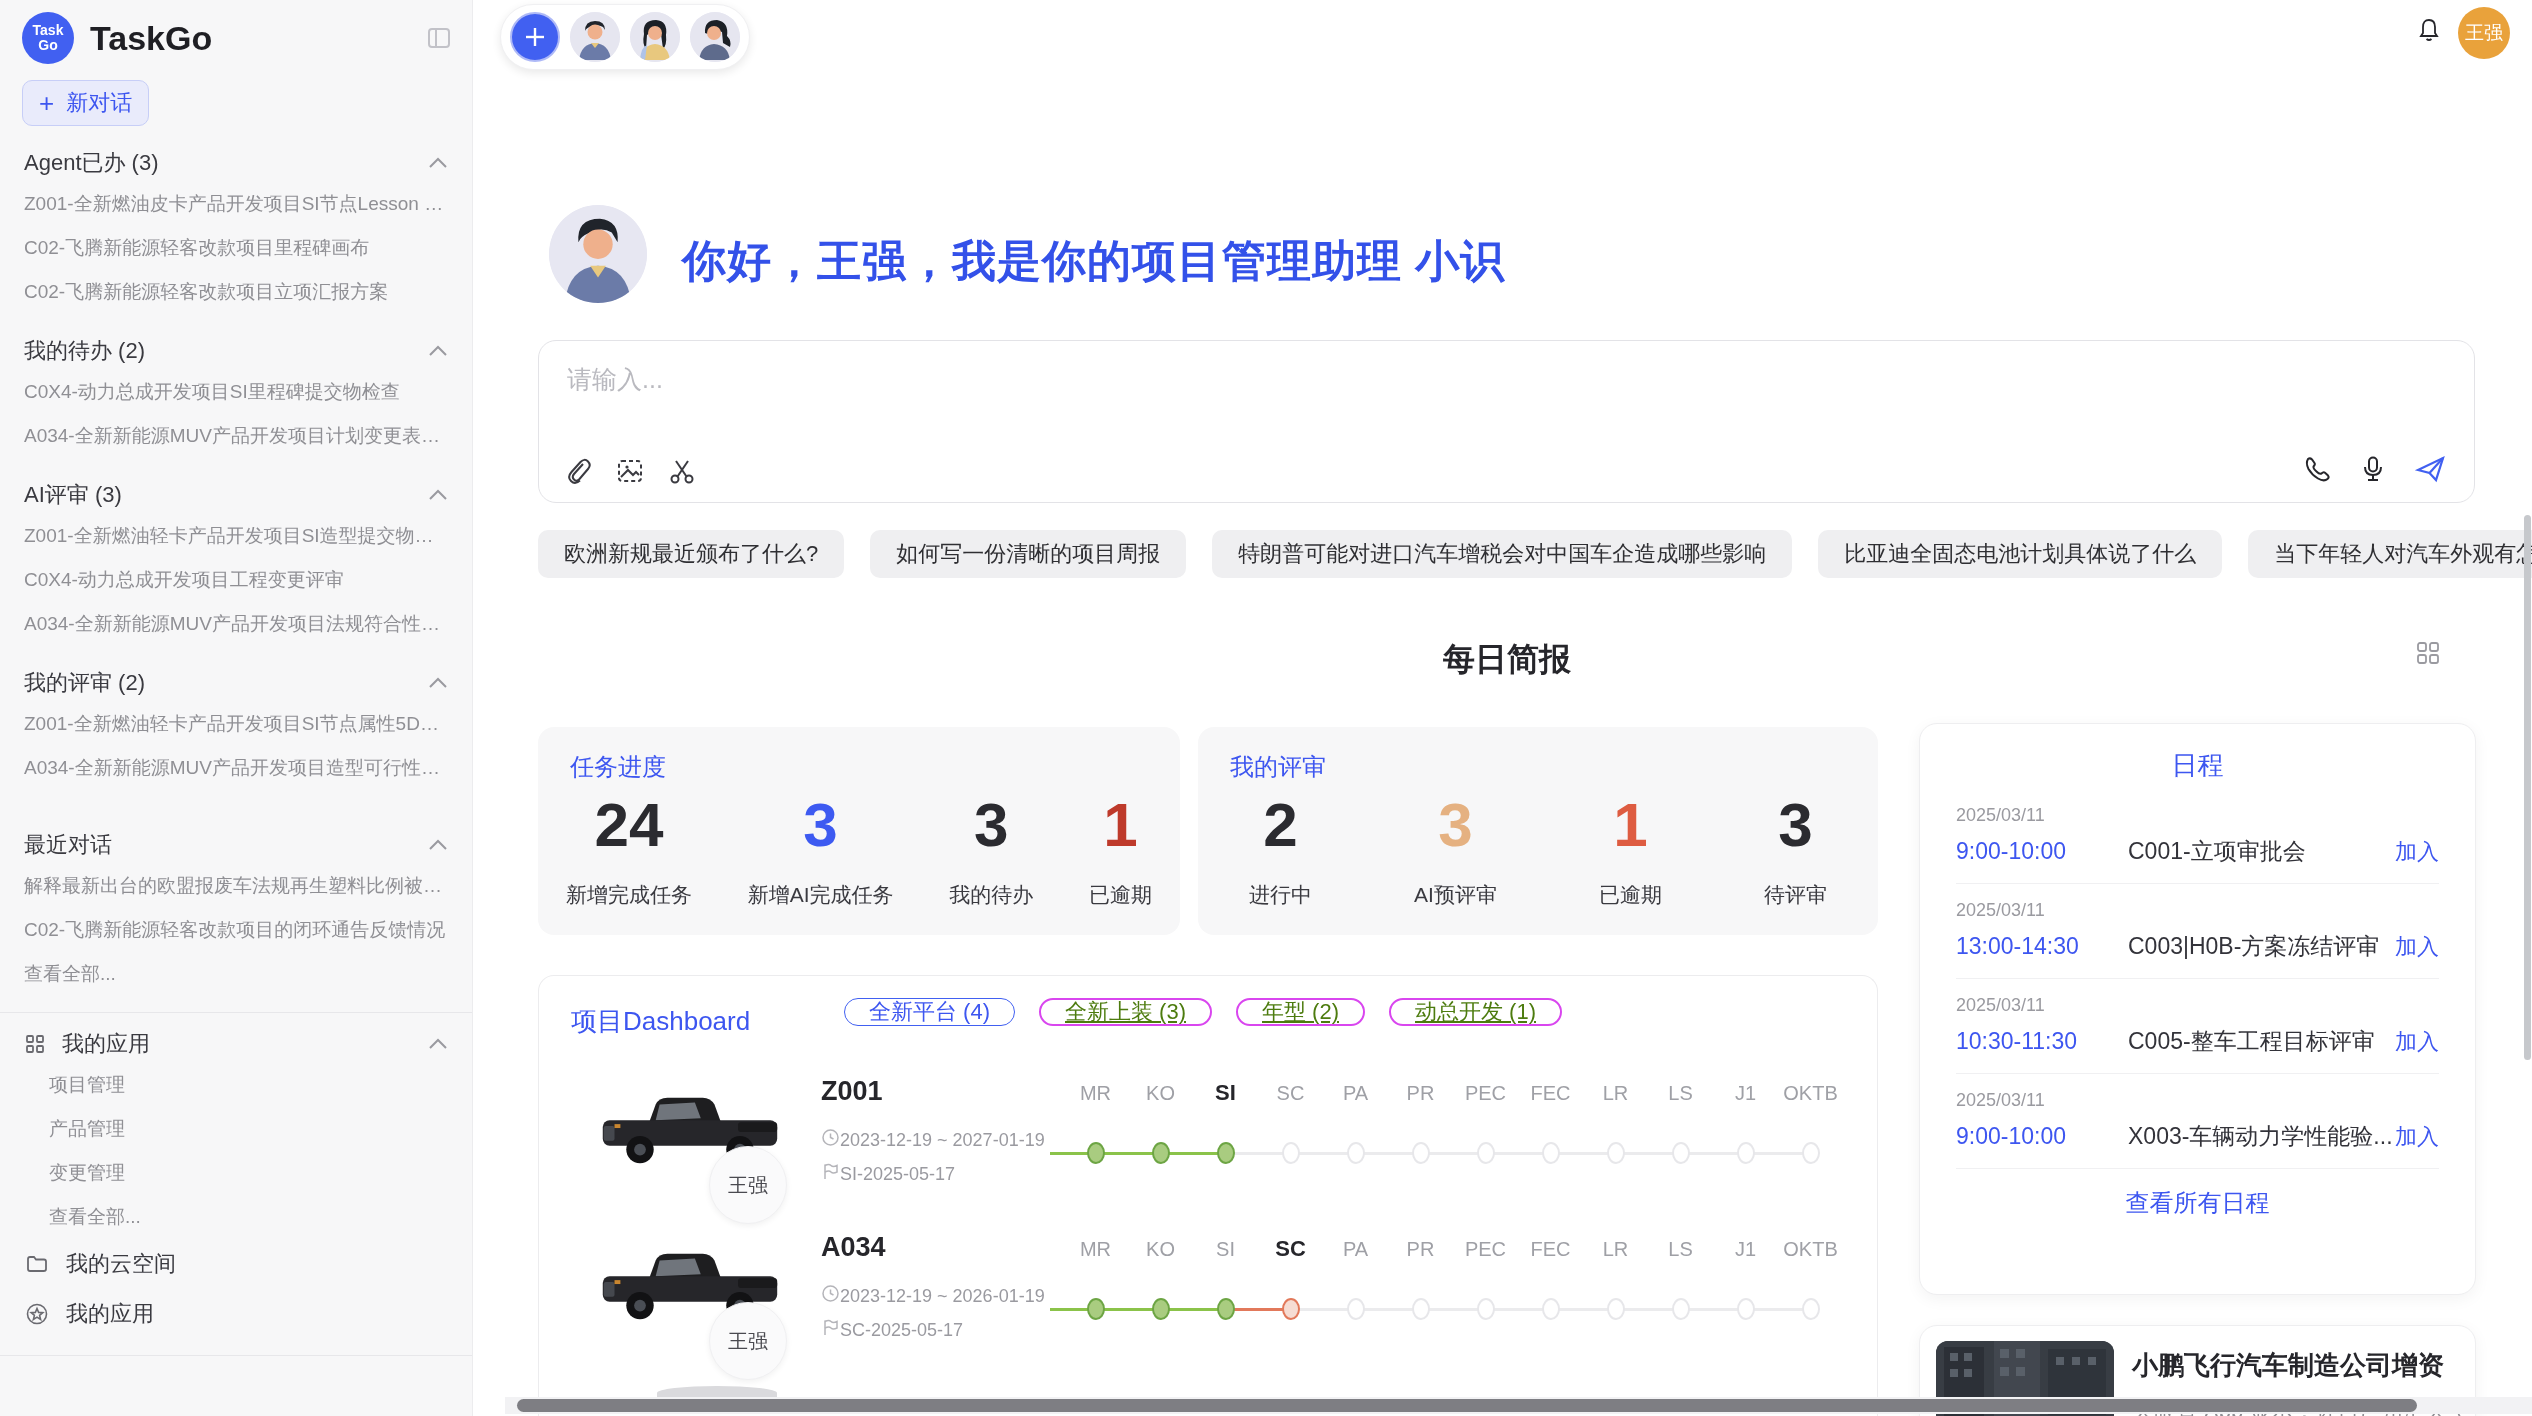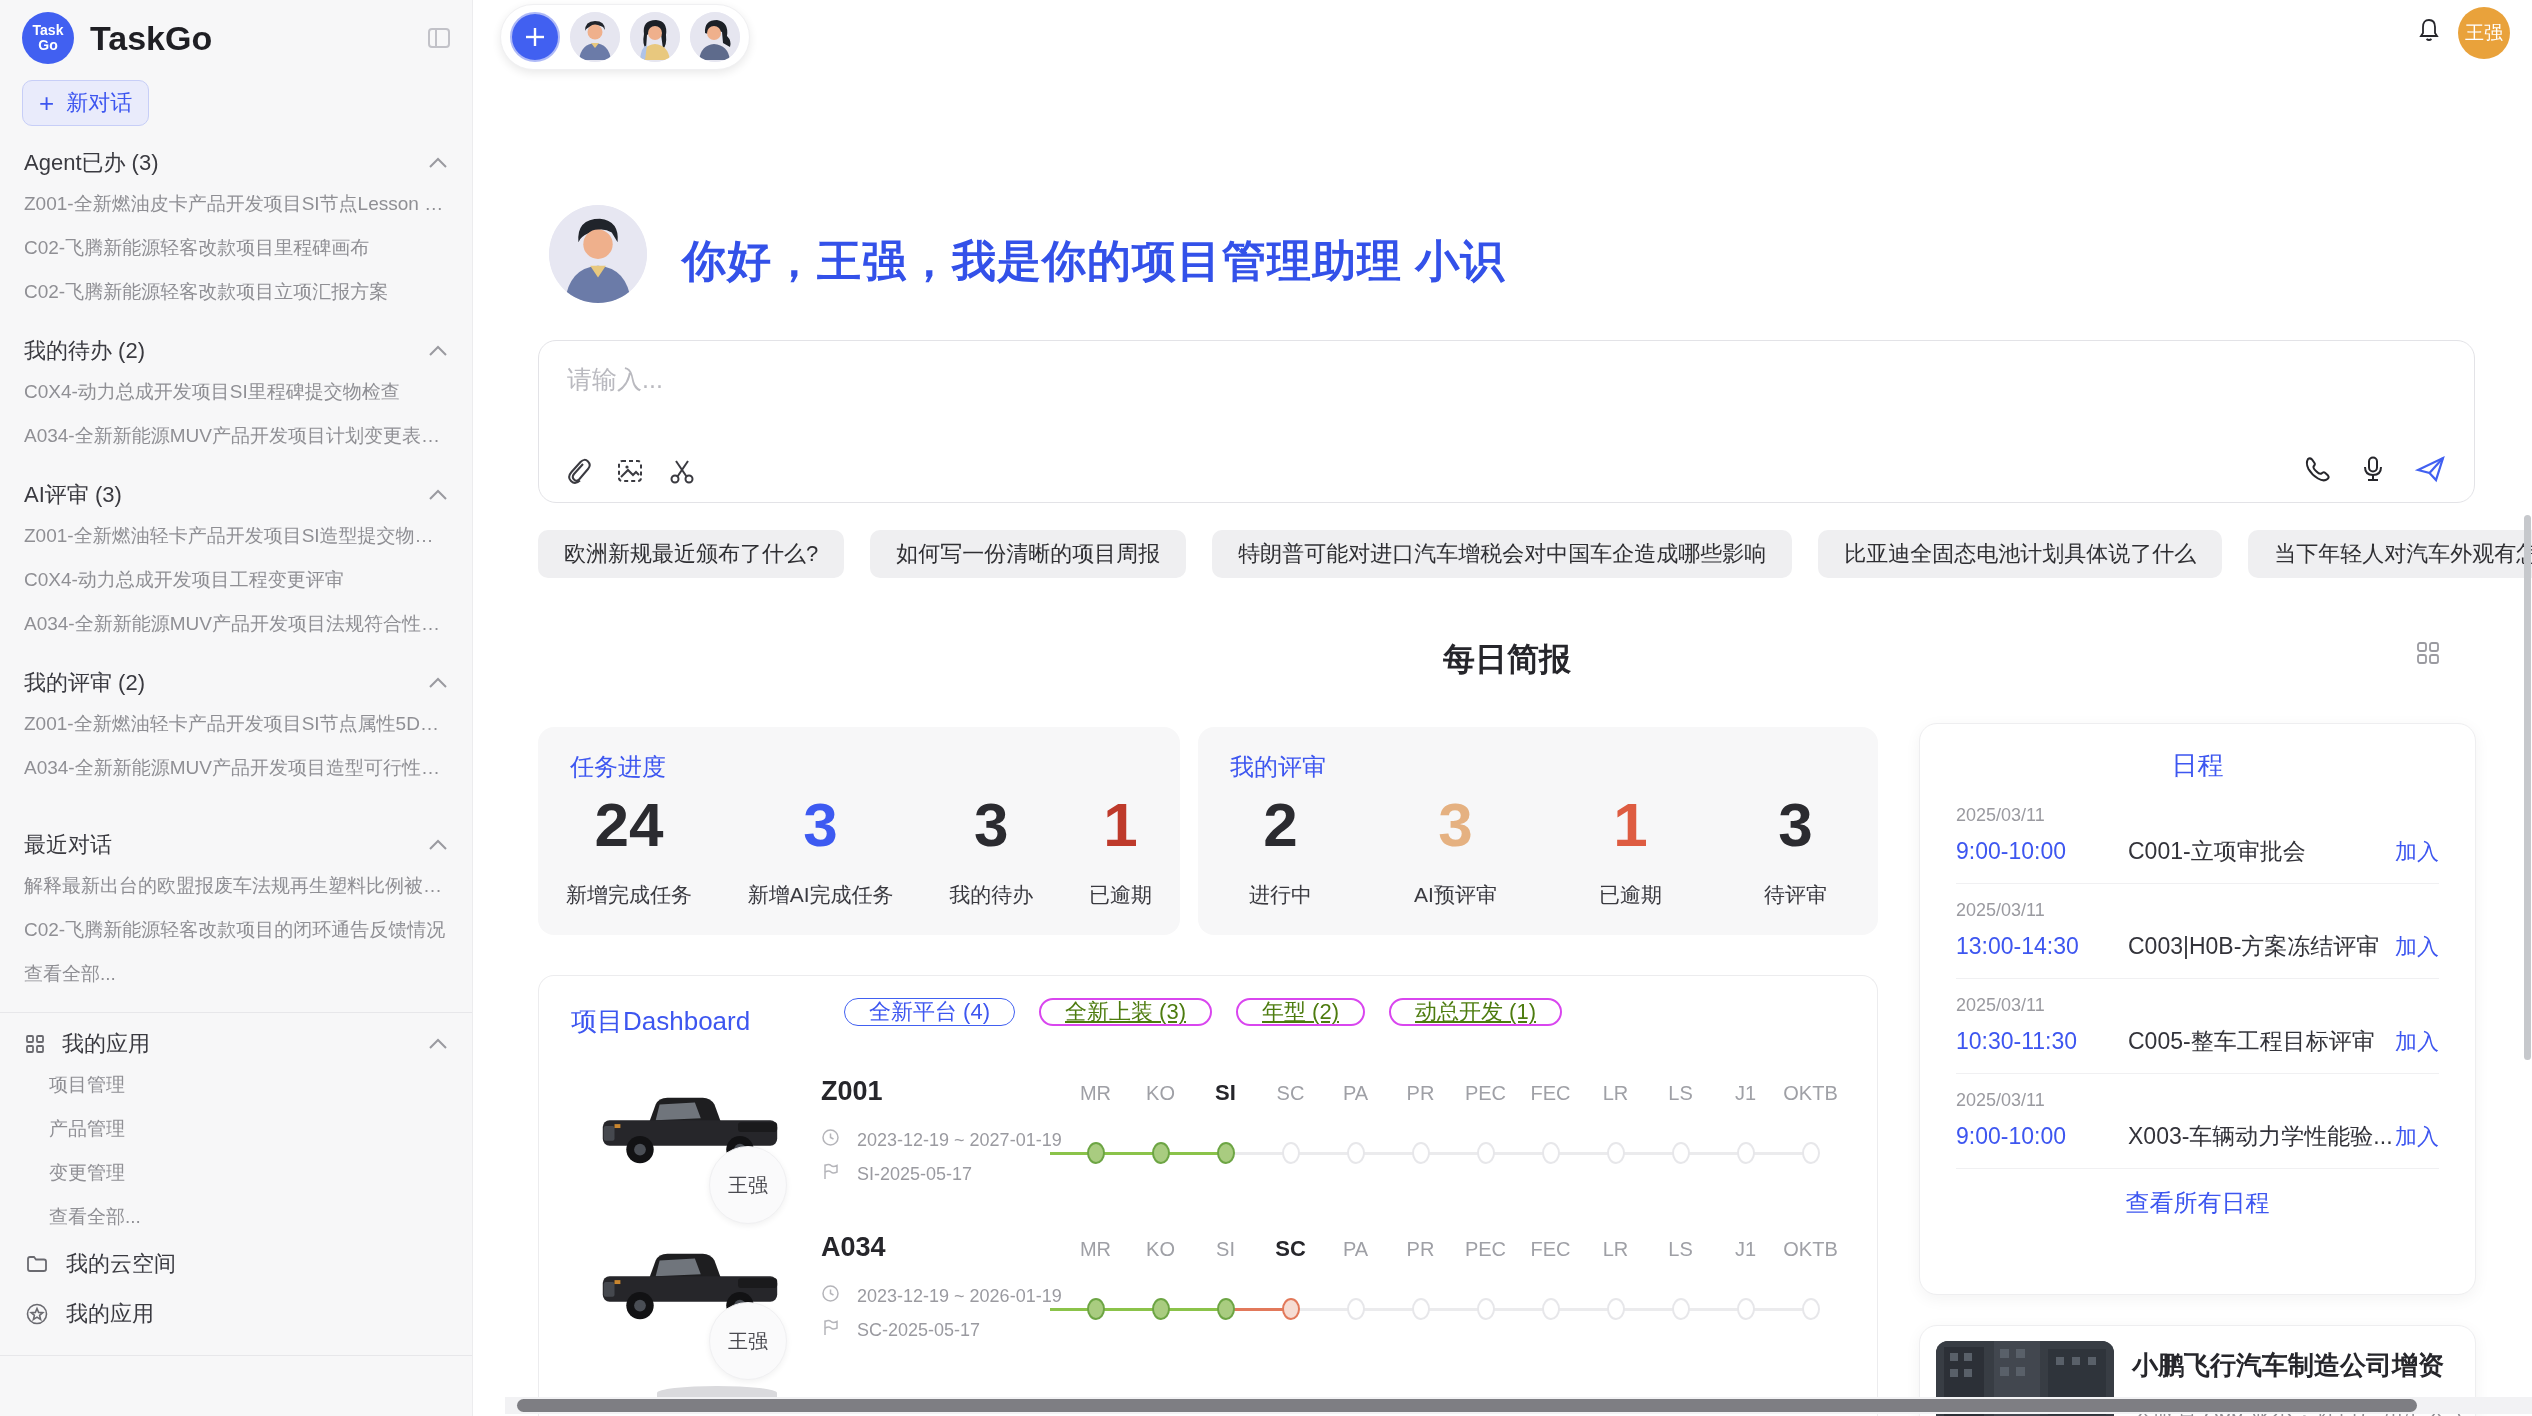--- a/index.html
+++ b/index.html
@@ -90,21 +90,21 @@
     font-size:22px; cursor:pointer; background:#fff; }
   .dtab.active { border:1.5px solid #4160F1; color:#3D56F0; }
   .dtab.idle { border:2px solid #d946ef; color:#4d7c0f;text-decoration:underline; }
   .proj-row { position:absolute; left:0; width:1340px; height:152px; cursor:pointer; }
   .proj-row.p0 { top:96px; } .proj-row.p1 { top:252px; }
   .truck { position:absolute; left:52px; top:2px; }
   .owner-badge { position:absolute; left:170px; top:74px; width:78px; height:78px; border-radius:50%;
     background:#FAFAFB; border:1px solid #F0F0F2; box-shadow:0 2px 6px rgba(0,0,0,.06);
     display:flex; align-items:center; justify-content:center; font-size:20px; color:#4a4a50; }
   .proj-code { position:absolute; left:282px; top:4px; font-size:27px; font-weight:700; color:#26262b; }
-  .proj-meta { position:absolute; left:282px; display:flex; align-items:center; gap:17px;
+  .proj-meta { position:absolute; left:282px; display:flex; align-items:center; gap:0;
     font-size:18px; color:#9a9aa0; }
   .proj-meta.m0 { top:56px; } .proj-meta.m1 { top:90px; }
   .ms-wrap { position:absolute; left:524px; top:4px; width:780px; height:120px; }
   .ms-lines { position:absolute; left:0; top:76px; height:3px; width:780px; }
   .ms-seg { position:absolute; top:0; height:3px; }
   .ms-cells { position:absolute; left:0; top:0; width:780px; display:flex; }
   .ms-cell { width:65px; text-align:center; position:relative; }
   .ms-label { font-size:20px; color:#9FA0A6; height:34px; line-height:34px; }
   .ms-label.current { color:#26262b; font-weight:700; font-size:22px; }
   .ms-dot { position:absolute; left:50%; margin-left:-9px; top:66px; width:18px; height:22px;

